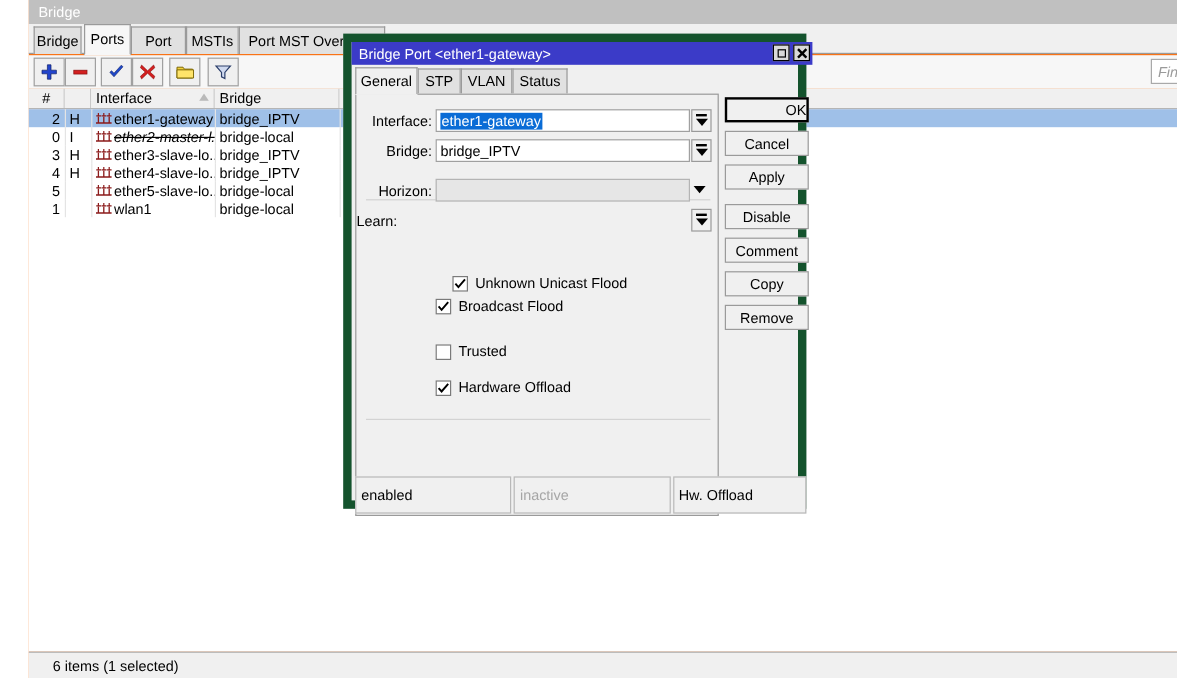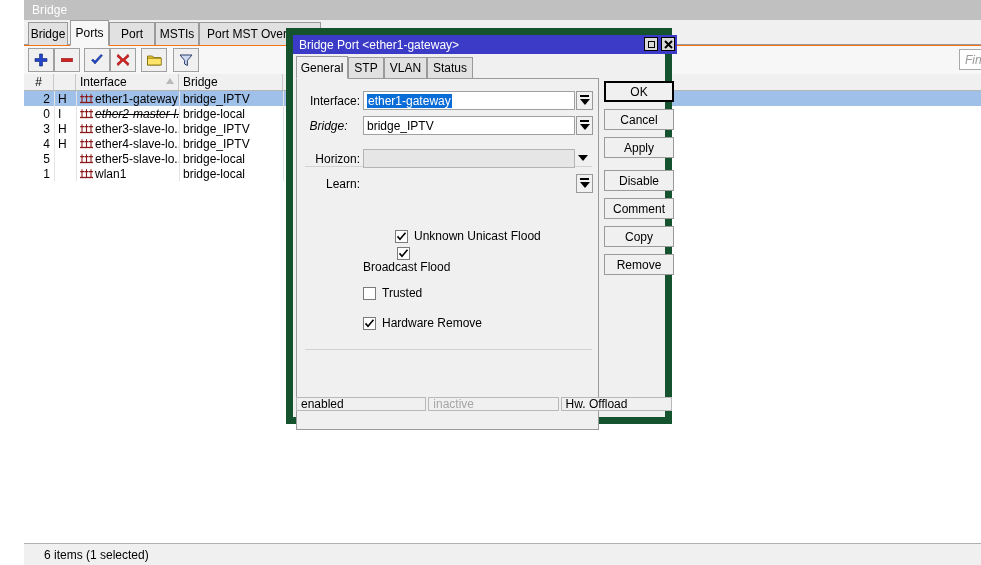--- a/index.html
+++ b/index.html
@@ -218,26 +218,26 @@
 
   .dbtns { position: absolute; left: 311px; top: 46px; width: 70px; }
   .dbtn {
     width: 70px; height: 21px;
     background: #f0f0f0;
     border: 1px solid #9a9a9a;
     display: flex; align-items: center; justify-content: center;
     font-size: 12px;
     margin-bottom: 7px;
   }
-  .dbtn.default { border: 2px solid #000; }
+  .dbtn.default { border: 2px solid #000; justify-content: flex-end; }
   .dbtn.gap { margin-top: 12px; }
 
   .dlg-status { position: absolute; left: 3px; bottom: 3px; width: 378px; height: 17px; display: flex; }
   .dsfield {
-    height: 14px; border: 1px solid #b8b8b8; background: #f0f0f0;
+    height: 31px; border: 1px solid #b8b8b8; background: #f0f0f0;
     display: flex; align-items: center; padding-left: 4px;
     font-size: 12px; margin-right: 2px;
   }
   .dsfield.muted { color: #a6a6a6; }
 </style>
 </head>
 <body>
 
 <div id="app">
 
@@ -511,76 +511,76 @@
           </div>
           <div class="finput" style="left: 66px; width: 212px;">
             <span class="sel">ether1-gateway</span>
           </div>
           <div class="dropbtn" style="left: 279px;">
             <span class="bar"></span>
             <span class="arrow-down" style="position: absolute; top: 7px;"></span>
           </div>
         </div>
         <div class="frow" style="top: 37px; width: 300px;">
-          <div class="flabel" style="width: 63px; left: 0px; right: auto; justify-content: center; font-style: italic;">
+          <div class="flabel" style="width: 63px; left: 0px; right: auto; justify-content: flex-end;">
             <span>Bridge:</span>
           </div>
           <div class="finput" style="left: 66px; width: 212px;">
             <span>bridge_IPTV</span>
           </div>
           <div class="dropbtn" style="left: 279px;">
             <span class="bar"></span>
             <span class="arrow-down" style="position: absolute; top: 7px;"></span>
           </div>
         </div>
         <div class="frow" style="top: 70px; width: 300px;">
           <div class="flabel" style="width: 63px; left: 0px; right: auto; justify-content: flex-end;">
             <span>Horizon:</span>
           </div>
           <div class="finput disabled" style="left: 66px; width: 212px;">
             <span></span>
           </div>
           <span class="arrow-down plainarrow" style="left: 281px;"></span>
         </div>
         <div class="frow" style="top: 95px; width: 300px;">
-          <div class="flabel" style="width: 63px; left: 0px; right: auto; justify-content: flex-end;">
+          <div class="flabel" style="width: 63px; left: 0px; right: auto; justify-content: flex-start;">
             <span>Learn:</span>
           </div>
           <div class="dropbtn" style="left: 279px;">
             <span class="bar"></span>
             <span class="arrow-down" style="position: absolute; top: 7px;"></span>
           </div>
         </div>
-        <div class="cbrow" style="left: 66px; top: 149px; padding-left: 32px;">
+        <div class="cbrow" style="left: 48px; top: 149px; padding-left: 32px;">
           <div class="cbox">
             <svg width="11" height="11" viewBox="0 0 11 11">
               <path d="M1.5 5.4 L4 8.2 L9.5 1.8" stroke="#000" stroke-width="1.6" fill="none"></path>
             </svg>
           </div>
           <span class="cblabel">Unknown Unicast Flood</span>
         </div>
-        <div class="cbrow" style="left: 66px; top: 168px; flex-direction: column;">
+        <div class="cbrow" style="left: 66px; top: 168px;">
           <div class="cbox">
             <svg width="11" height="11" viewBox="0 0 11 11">
               <path d="M1.5 5.4 L4 8.2 L9.5 1.8" stroke="#000" stroke-width="1.6" fill="none"></path>
             </svg>
           </div>
           <span class="cblabel">Broadcast Flood</span>
         </div>
         <div class="cbrow" style="left: 66px; top: 206px;">
           <div class="cbox"></div>
           <span class="cblabel">Trusted</span>
         </div>
         <div class="cbrow" style="left: 66px; top: 236px;">
           <div class="cbox">
             <svg width="11" height="11" viewBox="0 0 11 11">
               <path d="M1.5 5.4 L4 8.2 L9.5 1.8" stroke="#000" stroke-width="1.6" fill="none"></path>
             </svg>
           </div>
-          <span class="cblabel">Hardware Remove</span>
+          <span class="cblabel">Hardware Offload</span>
         </div>
       </div>
 
     <div class="dbtns" id="dlgbtns">
         <div class="dbtn default">
           <span>OK</span>
         </div>
         <div class="dbtn">
           <span>Cancel</span>
         </div>

